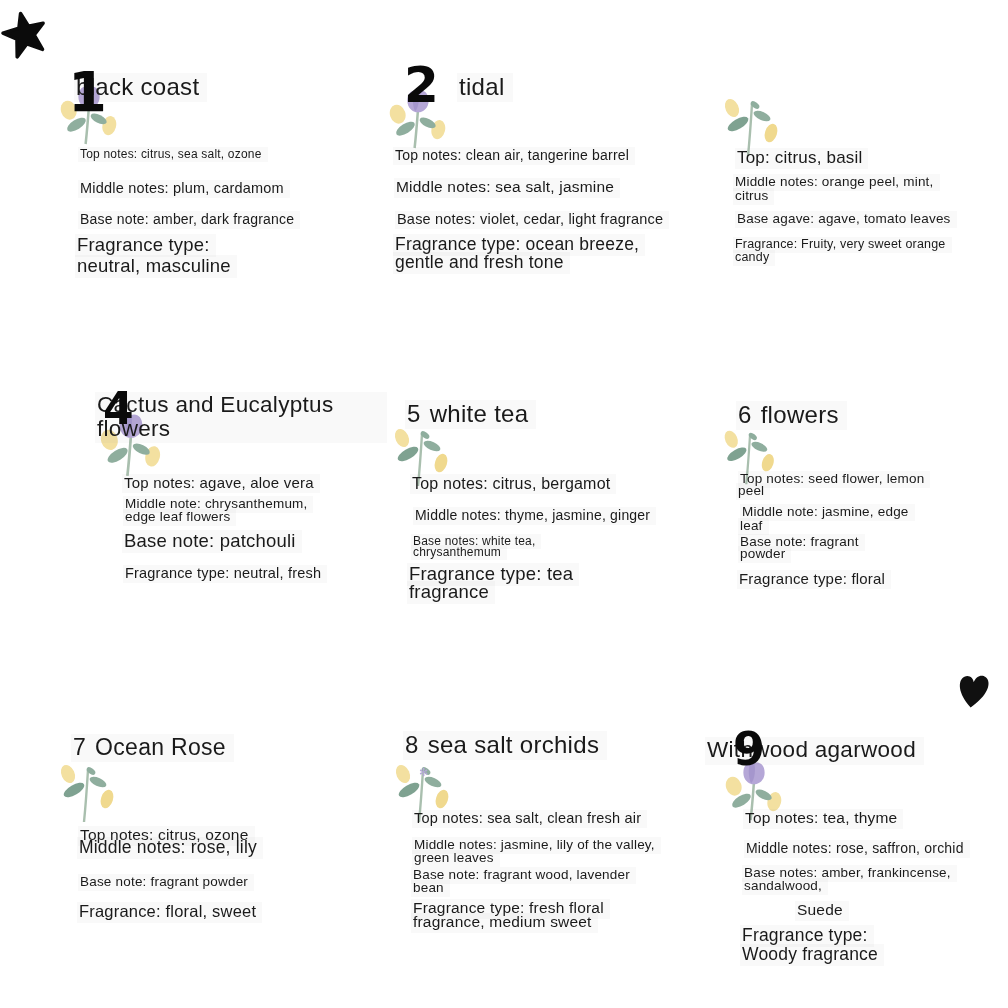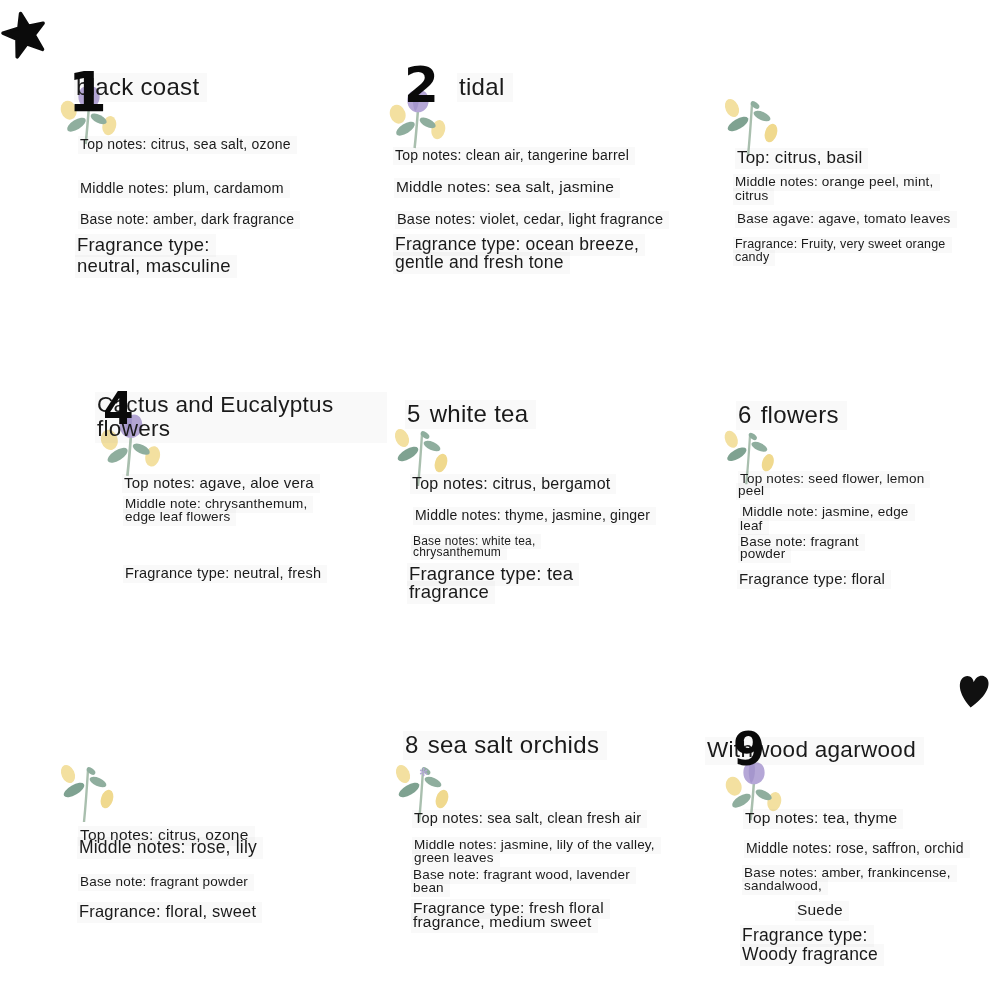--- a/index.html
+++ b/index.html
@@ -65,21 +65,21 @@
   <svg class="doodle" style="left:952px;top:660px;width:44px;height:58px;transform:rotate(7deg);">
       <use href="#heart"></use>
     </svg>
 
   <div class="card" style="left:72px;top:64px;width:310px;height:230px;">
     <svg class="flower" style="left:-12px;top:20px;width:58px;height:62px;">
         <use href="#tulip"></use>
       </svg>
     <div class="num" style="left:-4px;top:0px;font-size:56px;">1</div>
     <div class="title" style="left:2px;top:9px;font-size:24px;">black coast</div>
-    <div class="ln" style="left:6px;top:72px;font-size:14px;">Top notes: citrus, sea salt, ozone</div>
+    <div class="ln" style="left:6px;top:83px;font-size:12px;">Top notes: citrus, sea salt, ozone</div>
     <div class="ln" style="left:6px;top:116px;font-size:14.5px;text-align:right;">Middle notes: plum, cardamom</div>
     <div class="ln" style="left:6px;top:147px;font-size:14px;text-align:center;">Base note: amber, dark fragrance</div>
     <div class="ln" style="left:3px;top:170px;font-size:18.5px;">Fragrance type:</div>
     <div class="ln" style="left:3px;top:191px;font-size:18.5px;">neutral, masculine</div>
   </div>
 
   <div class="card" style="left:393px;top:64px;width:310px;height:230px;">
     <svg class="flower" style="left:-4px;top:24px;width:58px;height:62px;">
         <use href="#tulip"></use>
       </svg>
@@ -106,20 +106,21 @@
 
   <div class="card" style="left:95px;top:390px;width:300px;height:230px;">
     <svg class="flower" style="left:5px;top:22px;width:62px;height:66px;">
         <use href="#tulip"></use>
       </svg>
     <div class="num" style="left:8px;top:-3px;font-size:44px;">4</div>
     <div class="title wrap" style="left:0px;top:2px;width:282px;font-size:22.5px;">Cactus and Eucalyptus flowers</div>
     <div class="ln" style="left:27px;top:84px;font-size:15px;">Top notes: agave, aloe vera</div>
     <div class="ln" style="left:28px;top:106px;font-size:13.5px;">Middle note: chrysanthemum,</div>
     <div class="ln" style="left:28px;top:119px;font-size:13.5px;">edge leaf flowers</div>
+    <div class="ln" style="left:27px;top:140px;font-size:18.5px;">Base note: patchouli</div>
     <div class="ln" style="left:28px;top:175px;font-size:14.5px;">Fragrance type: neutral, fresh</div>
   </div>
 
   <div class="card" style="left:405px;top:390px;width:300px;height:230px;">
     <svg class="flower" style="left:-14px;top:36px;width:62px;height:64px;">
         <use href="#sprig"></use>
       </svg>
     <div class="title" style="left:0px;top:10px;font-size:24px;"><span class="tnum">5</span><span>white tea</span></div>
     <div class="ln" style="left:5px;top:84px;font-size:16px;">Top notes: citrus, bergamot</div>
     <div class="ln" style="left:8px;top:117px;font-size:14px;">Middle notes: thyme, jasmine, ginger</div>
@@ -140,20 +141,21 @@
     <div class="ln" style="left:2px;top:128px;font-size:13.5px;">leaf</div>
     <div class="ln" style="left:2px;top:144px;font-size:13.5px;">Base note: fragrant</div>
     <div class="ln" style="left:2px;top:156px;font-size:13.5px;">powder</div>
     <div class="ln" style="left:1px;top:180px;font-size:15px;">Fragrance type: floral</div>
   </div>
 
   <div class="card" style="left:71px;top:720px;width:310px;height:240px;">
     <svg class="flower" style="left:-15px;top:42px;width:64px;height:64px;">
         <use href="#sprig"></use>
       </svg>
+    <div class="title" style="left:0px;top:14px;font-size:23px;"><span class="tnum">7</span><span>Ocean Rose</span></div>
     <div class="ln" style="left:7px;top:106px;font-size:15.5px;">Top notes: citrus, ozone</div>
     <div class="ln" style="left:6px;top:117px;font-size:17.5px;">Middle notes: rose, lily</div>
     <div class="ln" style="left:7px;top:154px;font-size:13.5px;">Base note: fragrant powder</div>
     <div class="ln" style="left:6px;top:182px;font-size:16.5px;">Fragrance: floral, sweet</div>
   </div>
 
   <div class="card" style="left:403px;top:720px;width:310px;height:240px;">
     <svg class="flower" style="left:-12px;top:42px;width:64px;height:64px;">
         <use href="#sprig"></use>
       </svg>

